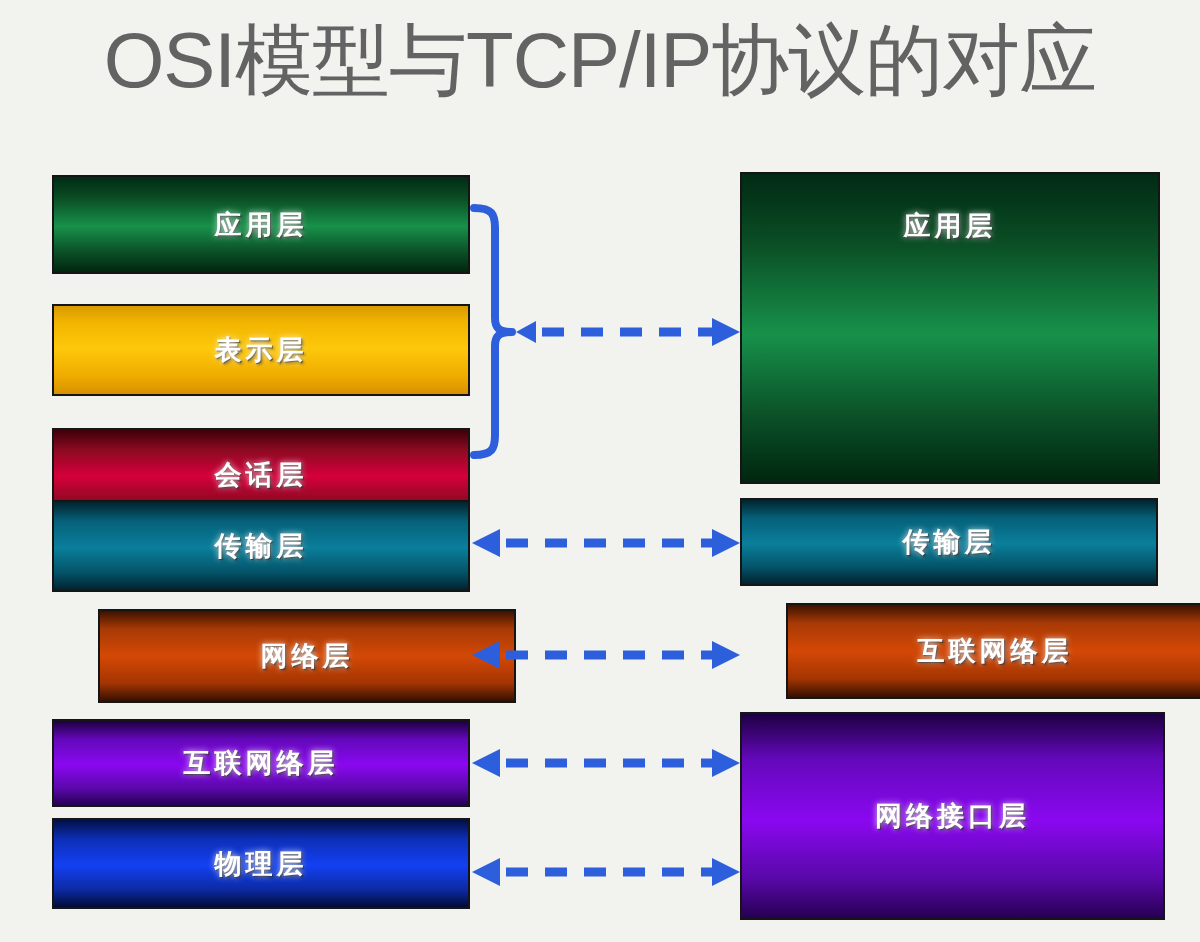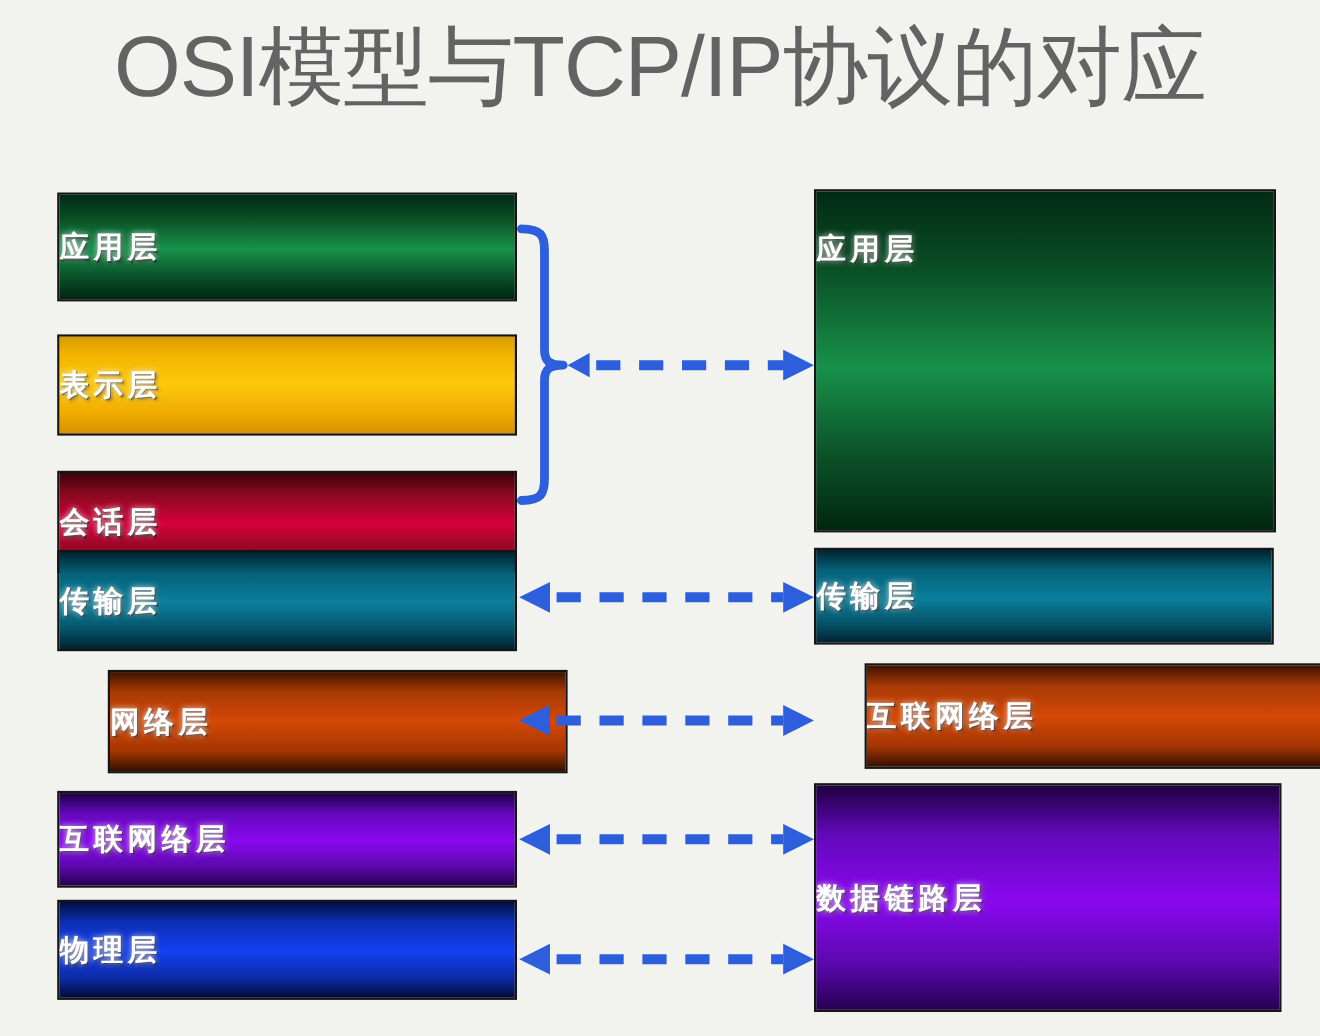--- a/index.html
+++ b/index.html
@@ -34,21 +34,21 @@
     letter-spacing: -1px;
     white-space: nowrap;
   }
 
   
   .layer-box {
     position: absolute;
     border: 2px solid #151515;
     box-sizing: border-box;
     display: flex;
-    justify-content: flex-start;
+    justify-content: center;
     overflow: hidden;
   }
   .layer-box .layer-label {
     font-size: 27px;
     font-weight: bold;
     color: #ffffff;
     letter-spacing: 4px;
     text-shadow:
        0 0 6px rgba(255,255,255,0.85),
        1px 1px 0 rgba(0,0,0,0.55),
@@ -113,21 +113,21 @@
     <div class="layer-box fill-green top-v" style="left:740px; top:172px; width:420px; height:312px;">
       <span class="layer-label">应用层</span>
     </div>
     <div class="layer-box fill-teal center-v" style="left:740px; top:498px; width:418px; height:88px;">
       <span class="layer-label">传输层</span>
     </div>
     <div class="layer-box fill-orange center-v" style="left:740px; top:603px; width:418px; height:96px;">
       <span class="layer-label">互联网络层</span>
     </div>
     <div class="layer-box fill-purple center-v" style="left:740px; top:712px; width:425px; height:208px;">
-      <span class="layer-label">数据链路层</span>
+      <span class="layer-label">网络接口层</span>
     </div>
   </div>
 
   <svg id="connectors" viewBox="0 0 1200 942" width="1200" height="942">
 
     <path d="M 474 208
              C 492 208, 495 214, 495 228
              L 495 318
              C 495 328, 499 332, 512 332
              C 499 332, 495 336, 495 346

